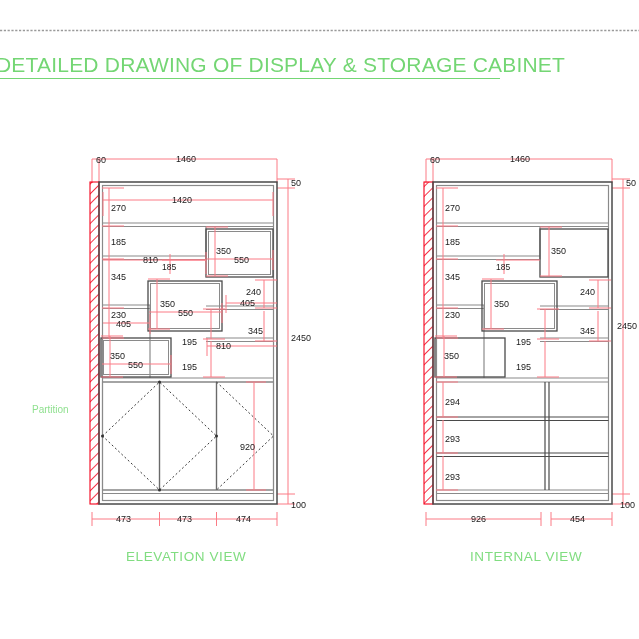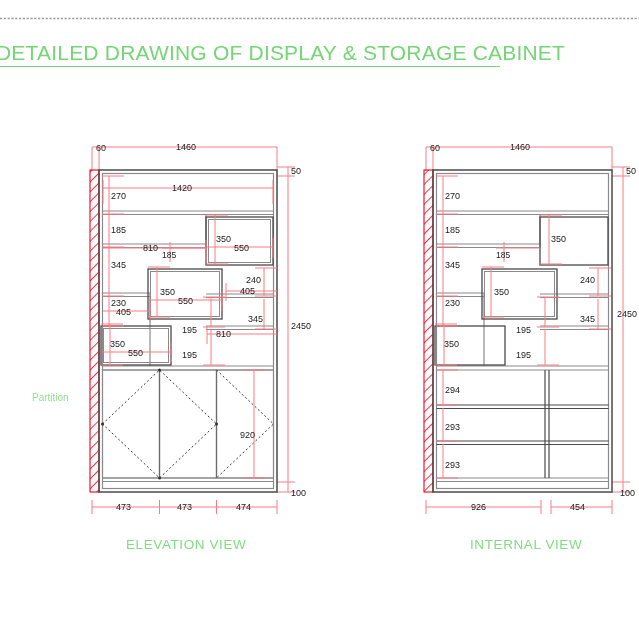--- a/index.html
+++ b/index.html
@@ -3,21 +3,21 @@
 <meta charset="utf-8">
 <style>
   html,body{margin:0;padding:0;}
   body{
     width:639px;height:639px;
     background:#ffffff;
     font-family:"Liberation Sans", sans-serif;
     overflow:hidden;
     position:relative;
   }
-  #stage{position:absolute;left:0;top:4px;width:639px;height:459px;}
+  #stage{position:absolute;left:0;top:16px;width:639px;height:459px;}
   svg{display:block;}
   text{font-family:"Liberation Sans", sans-serif;}
   .dim-txt{font-size:9px;fill:#1a1a1a;}
   .dim-txt-sm{font-size:8.5px;fill:#1a1a1a;}
   .title-txt{font-size:21px;fill:#74d674;letter-spacing:0.2px;}
   .view-txt{font-size:13.5px;fill:#81dd81;letter-spacing:0.6px;}
   .note-txt{font-size:10px;fill:#8fe08f;}
 </style>
 </head>
 <body>

